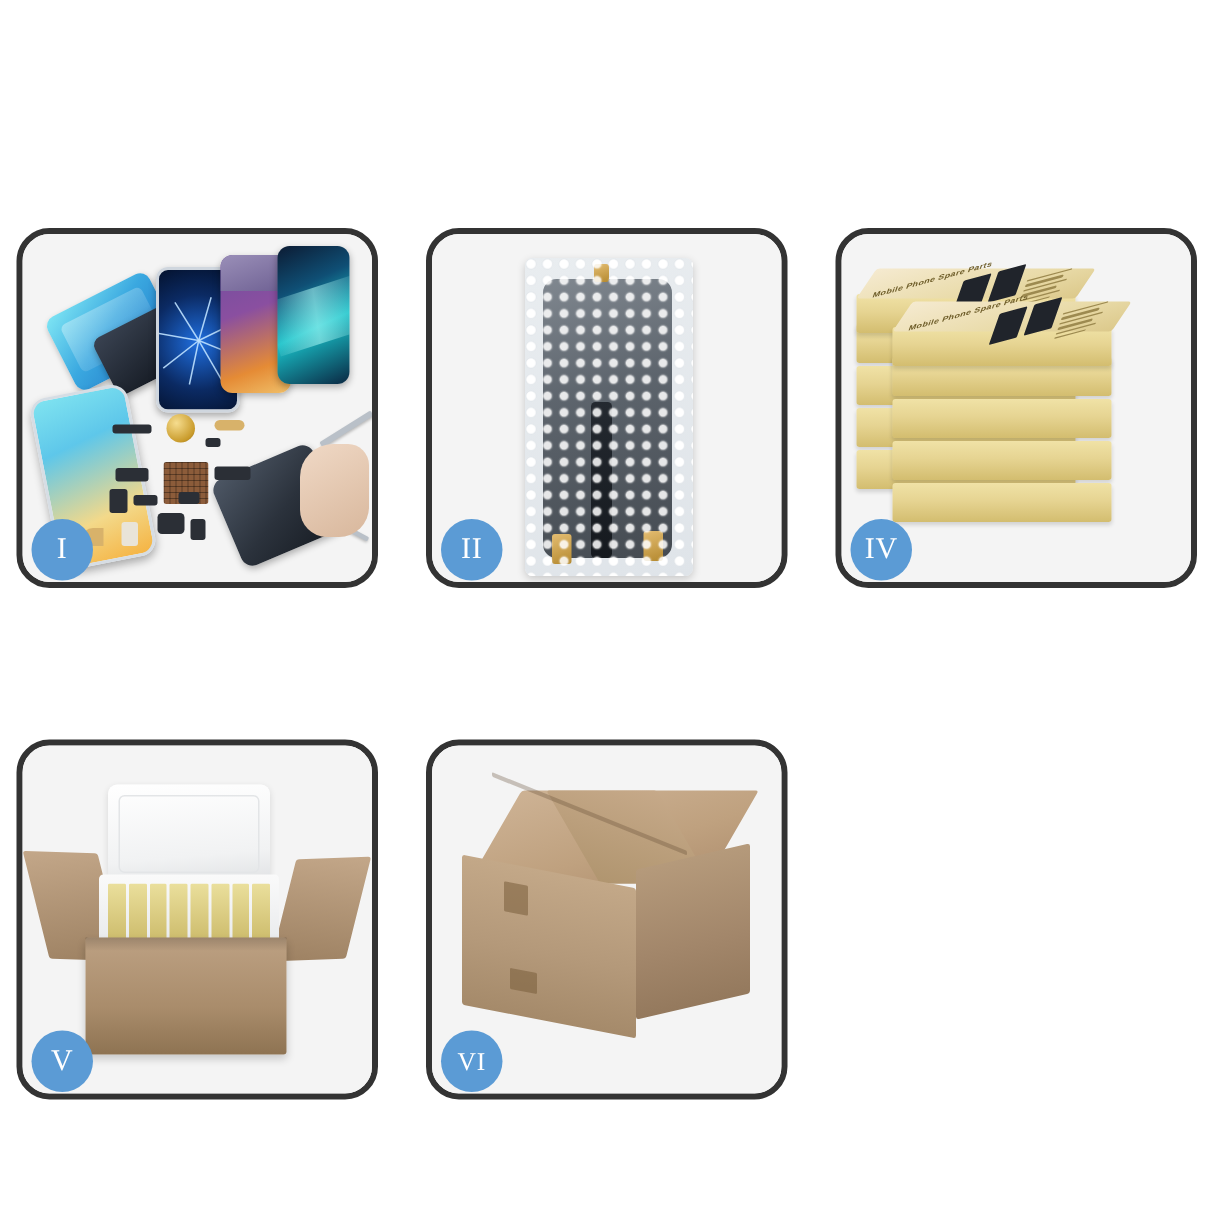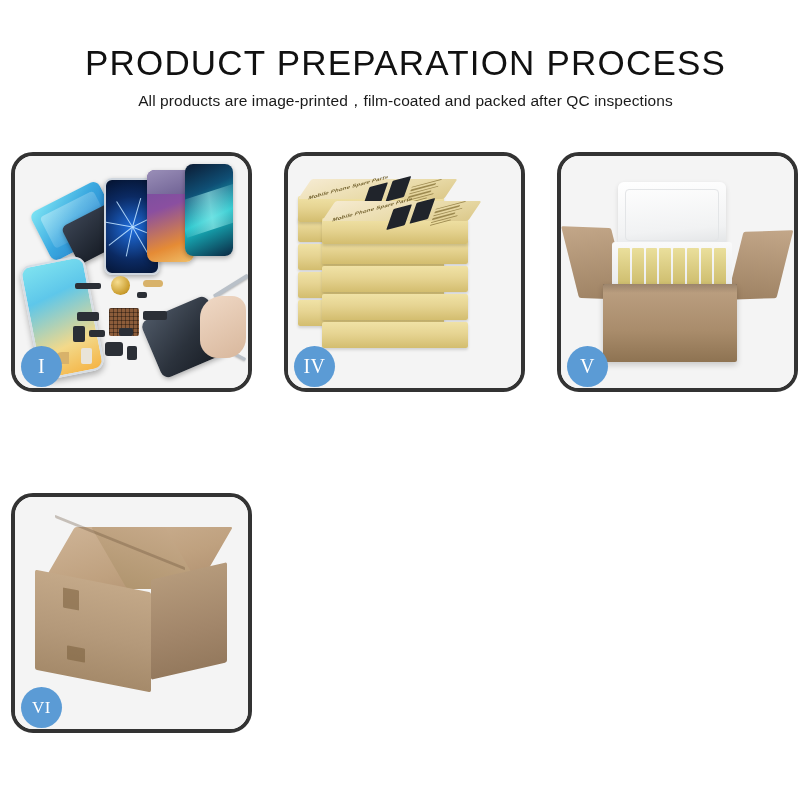--- a/index.html
+++ b/index.html
@@ -421,24 +421,20 @@
   }
   .tape {
     position:absolute; background: rgba(120,92,58,.55); border-radius:1px;
   }
 </style>
 </head>
 <body>
 
 <div class="page">
 
-  <div class="header">
-    <h1 class="title">PRODUCT PREPARATION PROCESS</h1>
-    <p class="subtitle">All products are image-printed，film-coated and packed after QC inspections</p>
-  </div>
 
   <div class="grid">
 
     <div class="panel p1">
       <div class="panel-stage">
         <div class="scr-blue"></div>
         <div class="scr-dark"></div>
 
         <div class="phone-front">
           <div class="crack" style="transform:rotate(12deg)"></div>
@@ -472,20 +468,33 @@
         <div class="part tan" style="left:40px;top:196px;width:14px;height:12px;border-radius:50% 0 0 50%"></div>
         <div class="part" style="left:104px;top:172px;width:14px;height:8px"></div>
 
         <div class="tool" style="left:196px;top:128px;width:40px;height:4px;transform:rotate(-32deg)"></div>
         <div class="tool" style="left:206px;top:196px;width:26px;height:3px;transform:rotate(28deg)"></div>
         <div class="hand"></div>
       </div>
       <div class="badge">I</div>
     </div>
 
+    <div class="panel p2">
+      <div class="panel-stage">
+        <div class="bubble-pack">
+          <div class="inner-screen"></div>
+          <div class="flex-cable"></div>
+          <div class="gold-tab" style="left:18px;bottom:8px"></div>
+          <div class="gold-tab" style="right:20px;bottom:10px"></div>
+          <div class="gold-tab" style="left:46px;top:4px;width:10px;height:12px"></div>
+          <div class="bubble-overlay"></div>
+        </div>
+      </div>
+      <div class="badge">II</div>
+    </div>
 
 
     <div class="panel p4">
       <div class="panel-stage">
         <div class="stack">
 
           <div class="sbox" style="left:0px;  top:38px;"></div>
           <div class="sbox" style="left:0px;  top:66px;"></div>
           <div class="sbox" style="left:0px;  top:94px;"></div>
           <div class="sbox" style="left:0px;  top:122px;"></div>

